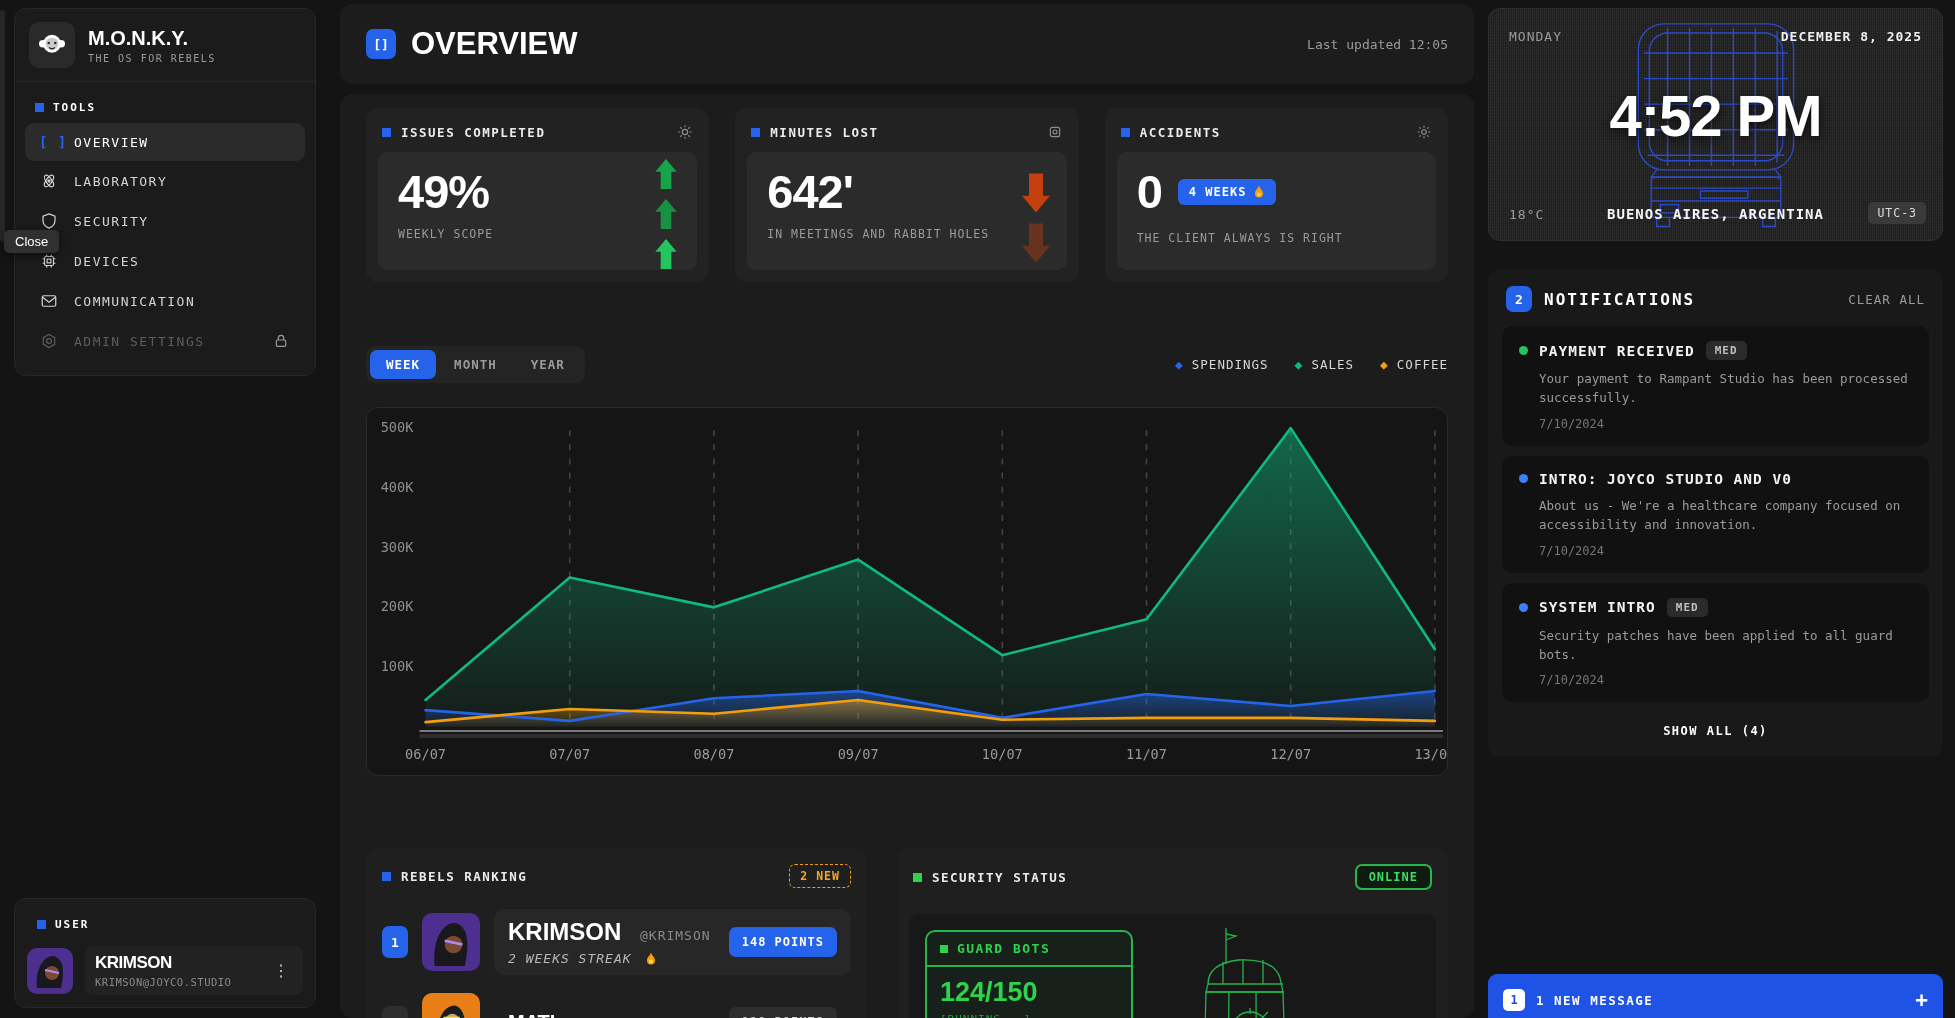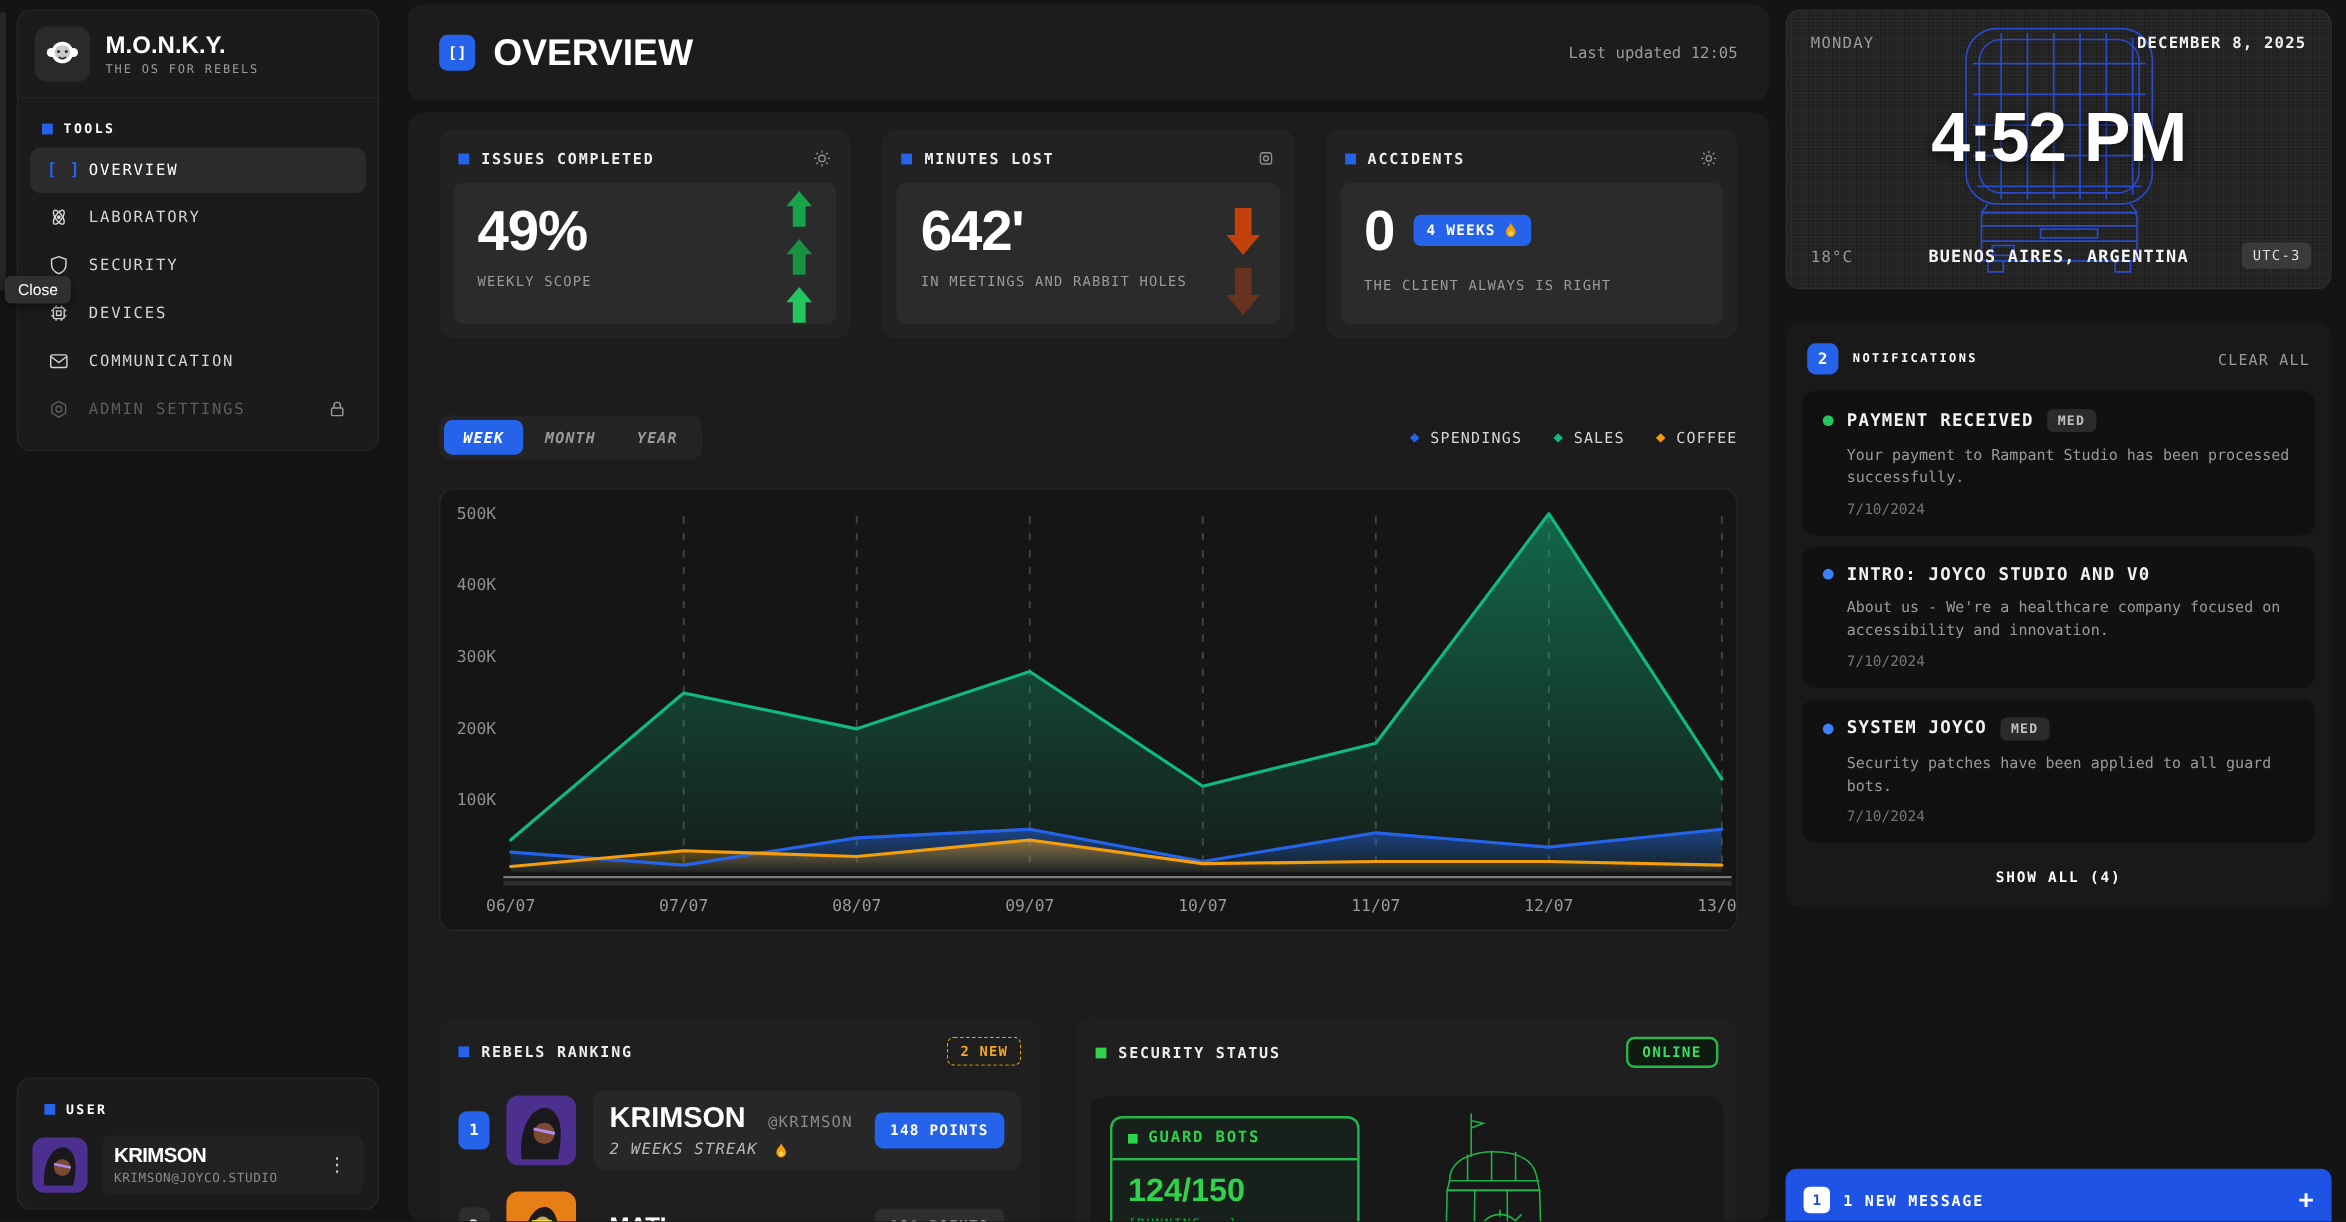--- a/index.html
+++ b/index.html
@@ -49,21 +49,21 @@
   .stat-gear { margin-left:auto; color:#8f8f8f; display:grid; place-items:center; cursor:pointer; }
   .stat-body { background:#2b2b2b; border-radius:9px; padding:16px 20px 14px; height:118px; position:relative; overflow:hidden; }
   .stat-value { font-size:47px; line-height:1.0; color:#fff; letter-spacing:-1px; }
   .stat-caption { font-size:11.5px; color:#9a9a9a; letter-spacing:1px; margin-top:12px; }
   .arrow-col { position:absolute; right:14px; top:6px; bottom:0; display:flex; flex-direction:column; gap:8px; align-items:center; }
   .value-row { display:flex; align-items:center; gap:16px; }
   .streak-badge { display:inline-flex; align-items:center; gap:7px; background:#2563eb; color:#fff; border-radius:6px; padding:6px 11px; font-size:12px; font-weight:bold; letter-spacing:1px; }
 
   .chart-bar-row { display:flex; align-items:center; justify-content:space-between; margin-top:64px; }
   .tabs { background:#242424; border-radius:9px; padding:4px; display:inline-flex; gap:2px; }
-  .tab { padding:7px 16px; border-radius:7px; font-size:12.5px; font-weight:bold; color:#9a9a9a; letter-spacing:1px; cursor:pointer;font-style:italic; }
+  .tab { padding:7px 16px; border-radius:7px; font-size:12.5px; font-weight:bold; color:#9a9a9a; letter-spacing:1px; cursor:pointer; }
   .tab.active { background:#2563eb; color:#fff; }
   .legend { display:flex; gap:26px; align-items:center; }
   .legend-item { display:flex; gap:8px; align-items:center; font-size:12.5px; color:#d6d6d6; letter-spacing:1px; }
   .diamond { font-size:13px; }
   .chart-card { margin-top:24px; background:#151515; border:1px solid #2a2a2a; border-radius:12px; padding:8px 0 4px; overflow:hidden; }
   .chart-card svg { display:block; width:100%; }
 
   .bottom-grid { display:grid; grid-template-columns:1fr 1.1fr; gap:30px; margin-top:72px; }
   .panel-card { background:#1f1f1f; border-radius:12px; padding:10px 12px 12px; }
   .new-badge { margin-left:auto; border:1px dashed #f59e0b; color:#f5a623; padding:4px 10px; border-radius:6px; font-size:11.5px; font-weight:bold; letter-spacing:1px; }
@@ -103,21 +103,21 @@
   .clk-date { top:20px; right:20px; color:#f0f0f0; font-weight:bold; }
   .clk-temp { bottom:18px; left:20px; color:#9a9a9a; }
   .clk-loc { bottom:18px; left:50%; transform:translateX(-50%); color:#f5f5f5; font-weight:bold; font-size:14px; }
   .clk-utc { bottom:16px; right:16px; background:#3a3a3a; color:#ddd; font-size:11.5px; padding:4px 9px; border-radius:5px; letter-spacing:1px; }
   .arcade { position:absolute; left:50%; top:51%; transform:translate(-50%,-50%); }
   .clk-time { position:absolute; left:50%; top:46%; transform:translate(-50%,-50%); font-size:58px; color:#fff; letter-spacing:-1px; text-shadow:0 3px 10px rgba(0,0,0,.65); white-space:nowrap; }
 
   .notif-card { margin-top:28px; background:#191919; border-radius:12px; padding:13px 14px 10px; }
   .notif-head { display:flex; align-items:center; gap:12px; padding:4px 4px 14px; }
   .count-chip { width:26px; height:26px; background:#2563eb; border-radius:7px; color:#fff; display:grid; place-items:center; font-size:13px; font-weight:bold; }
-  .notif-title { font-size:10px; font-weight:bold; color:#fff; letter-spacing:2px; }
+  .notif-title { font-size:16px; font-weight:bold; color:#fff; letter-spacing:2px; }
   .clear-all { margin-left:auto; color:#9a9a9a; font-size:12.5px; letter-spacing:1px; cursor:pointer; }
   .notif-item { background:#111111; border-radius:10px; padding:15px 17px; margin-bottom:10px; }
   .ni-top { display:flex; align-items:center; gap:11px; }
   .ni-dot { width:9px; height:9px; border-radius:50%; flex-shrink:0; }
   .ni-title { font-size:14.5px; font-weight:bold; color:#f2f2f2; letter-spacing:1px; }
   .ni-badge { background:#2b2b2b; color:#c0c0c0; font-size:11px; font-weight:bold; border-radius:5px; padding:3px 9px; letter-spacing:1px; }
   .ni-body { font-size:12.5px; color:#9a9a9a; margin:9px 0 0 20px; line-height:1.55; }
   .ni-date { font-size:12px; color:#757575; margin:9px 0 0 20px; }
   .show-all { text-align:center; font-size:12px; font-weight:bold; color:#fff; letter-spacing:1.5px; padding:12px 0 8px; cursor:pointer; }
 
@@ -550,21 +550,21 @@
         <span class="ni-title">INTRO: JOYCO STUDIO AND V0</span>
 
       </div>
       <div class="ni-body" style="max-width:390px">About us - We're a healthcare company focused on accessibility and innovation.</div>
       <div class="ni-date">7/10/2024</div>
     </div>
 
     <div class="notif-item">
       <div class="ni-top">
         <span class="ni-dot" style="background:#3b82f6"></span>
-        <span class="ni-title">SYSTEM JOYCO</span>
+        <span class="ni-title">SYSTEM INTRO</span>
         <span class="ni-badge auto-hide">MED</span>
       </div>
       <div class="ni-body">Security patches have been applied to all guard bots.</div>
       <div class="ni-date">7/10/2024</div>
     </div>
 
     <div class="show-all">SHOW ALL (4)</div>
   </div>
 
   <div class="message-bar">

